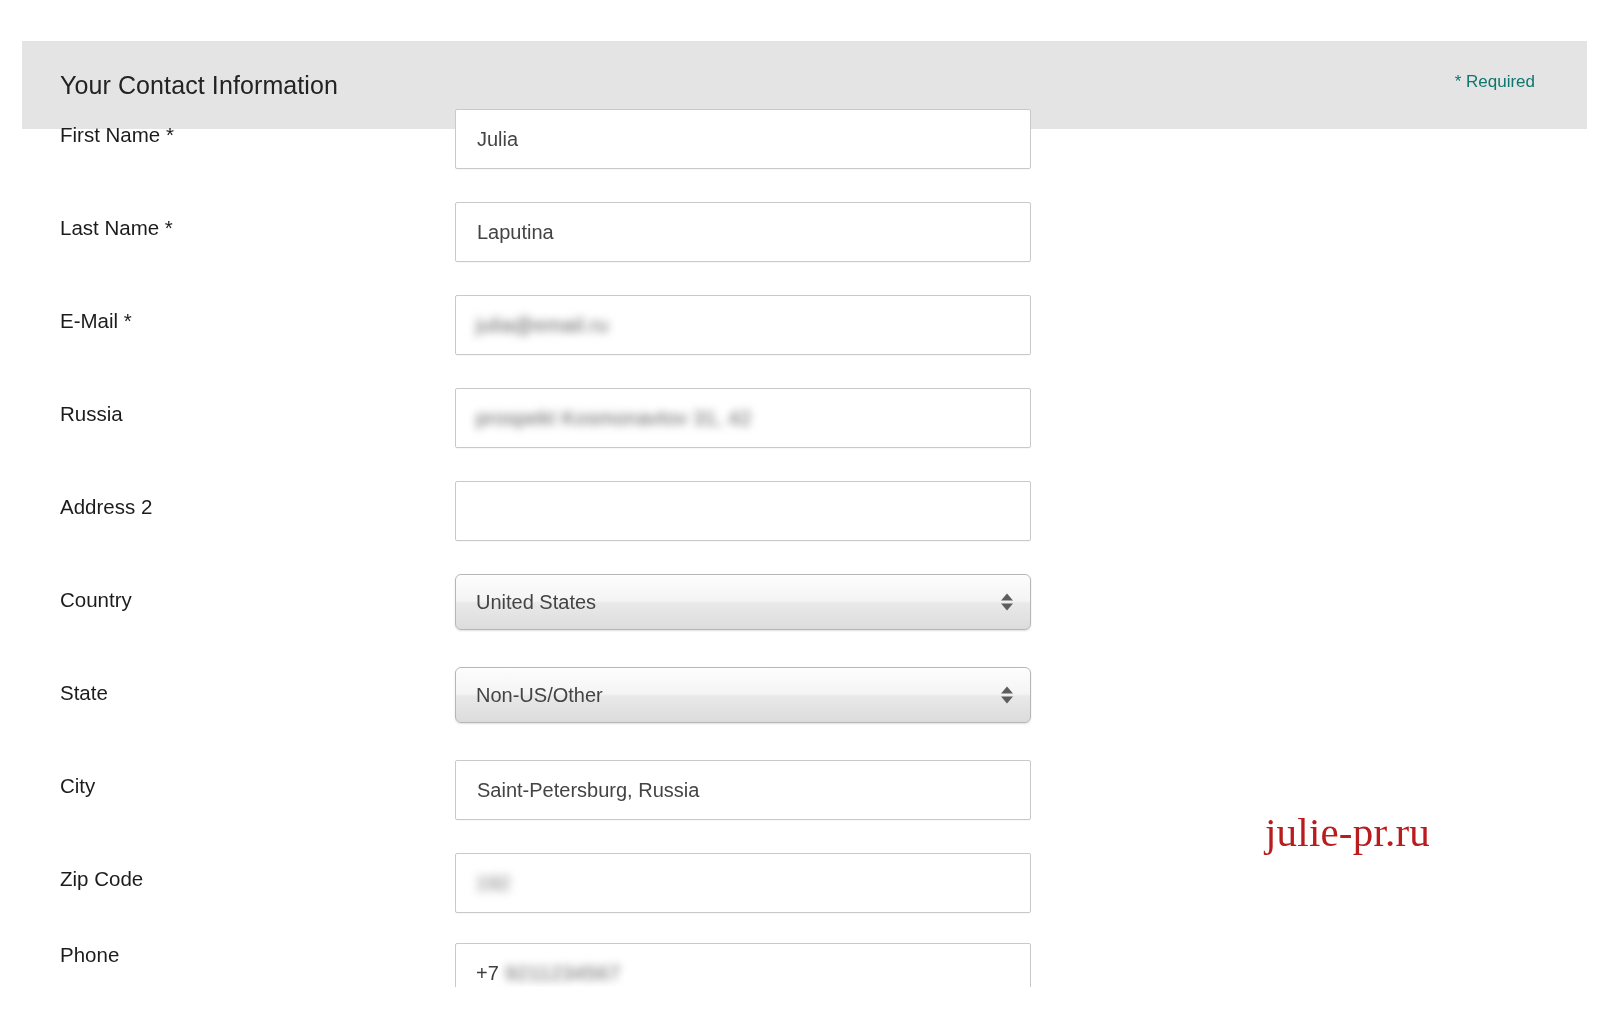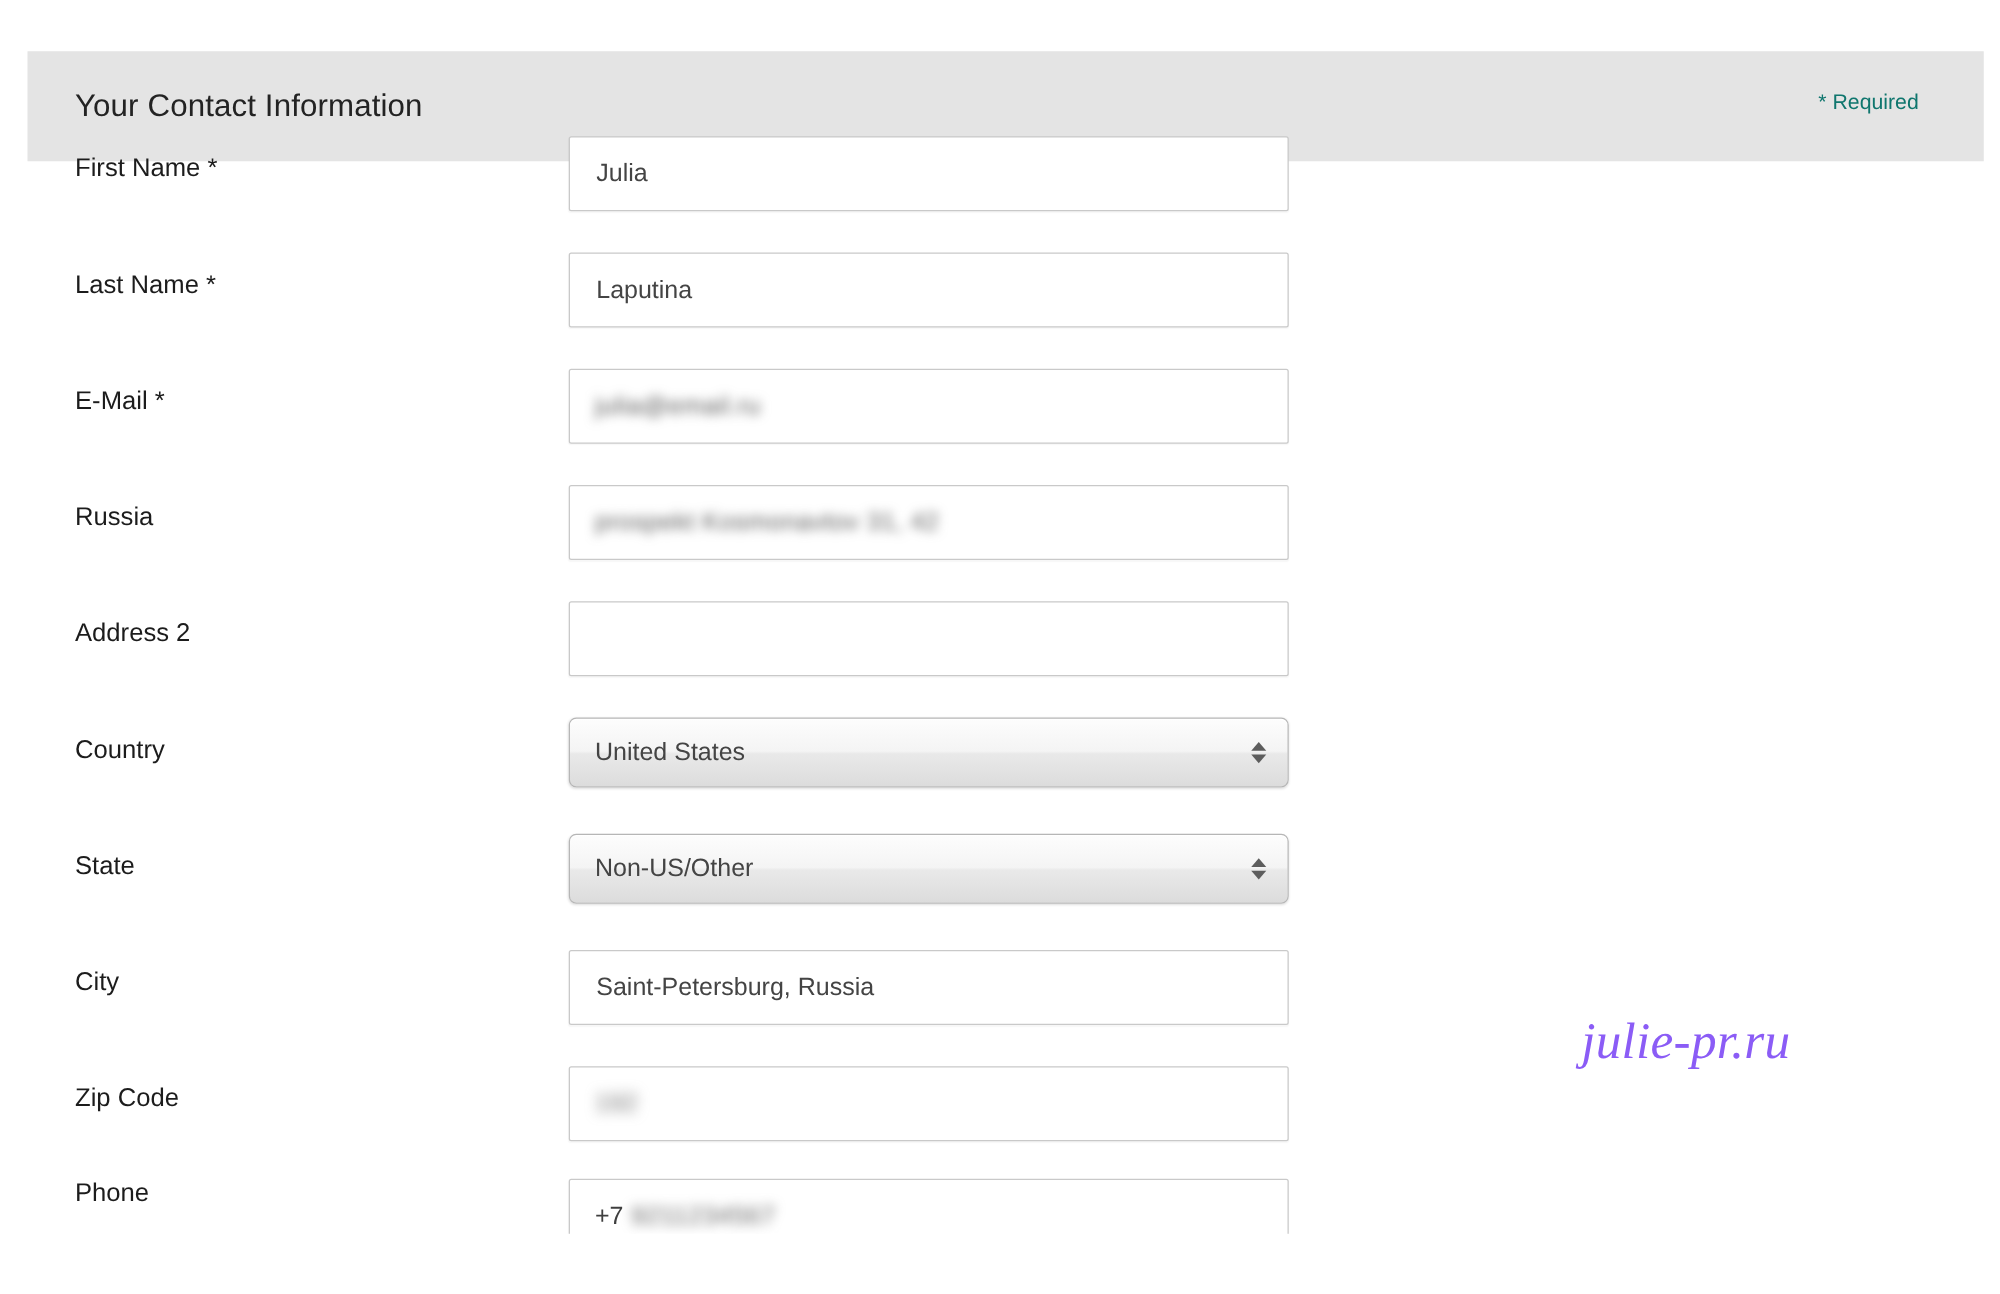--- a/index.html
+++ b/index.html
@@ -181,23 +181,22 @@
   }
   .arrow-up { border-bottom: 7px solid #5d5d5d; }
   .arrow-down { border-top: 7px solid #5d5d5d; }
 
   
   .watermark {
     position: absolute;
     left: 1265px;
     top: 808px;
     font-family: "Liberation Serif", "DejaVu Serif", serif;
-    font-style: italic;
     font-size: 41px;
-    color: #8b5cf6;
+    color: #b91c1c;
     letter-spacing: 0.2px;
     white-space: nowrap;
     user-select: none;
   }
 
   
   .form-row.clipped { height: 62px; overflow: hidden; }
   .form-row.clipped .field-control { top: 18px; }
   .form-row.clipped .field-label { height: 84px; top: -12px; }
 </style>

